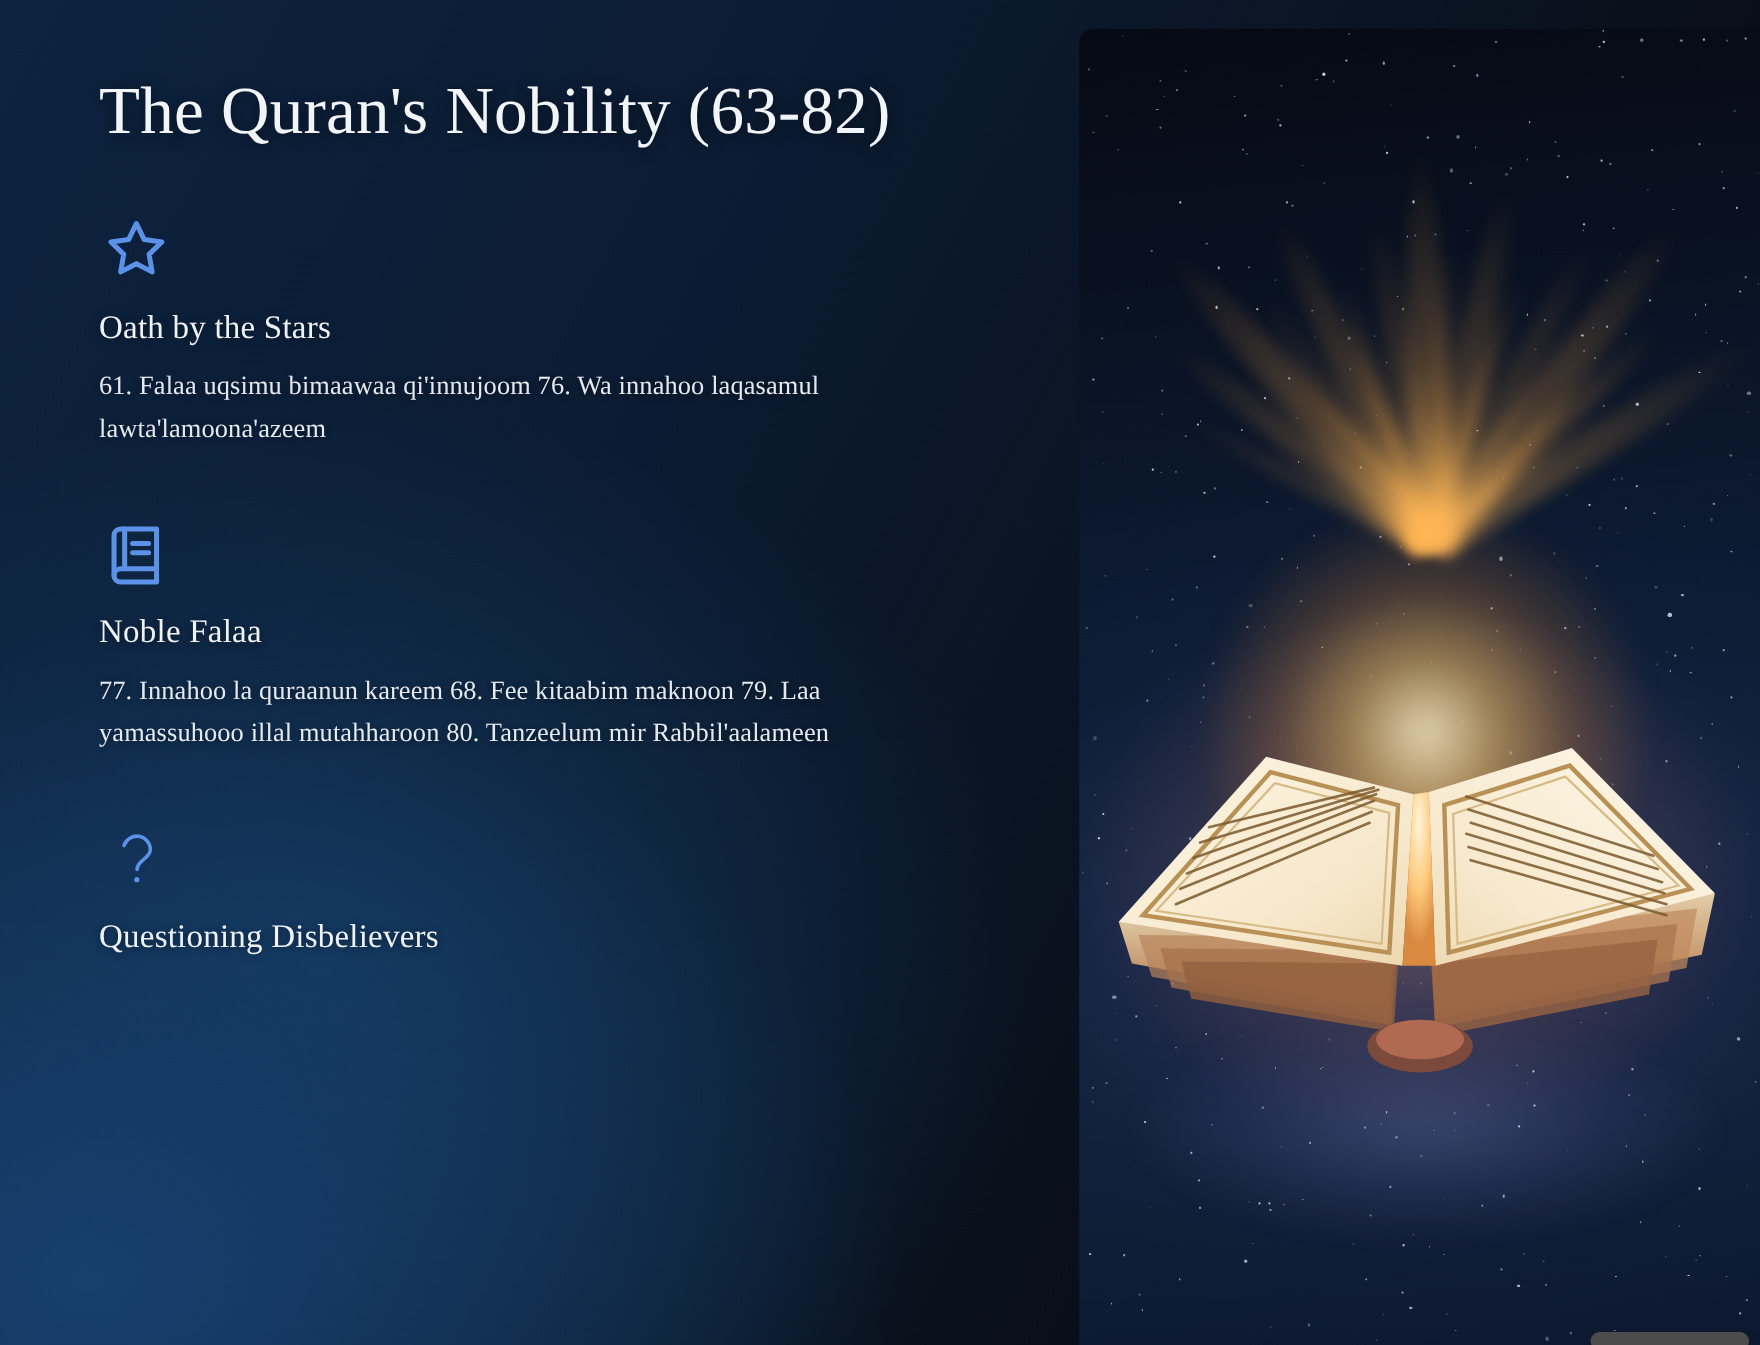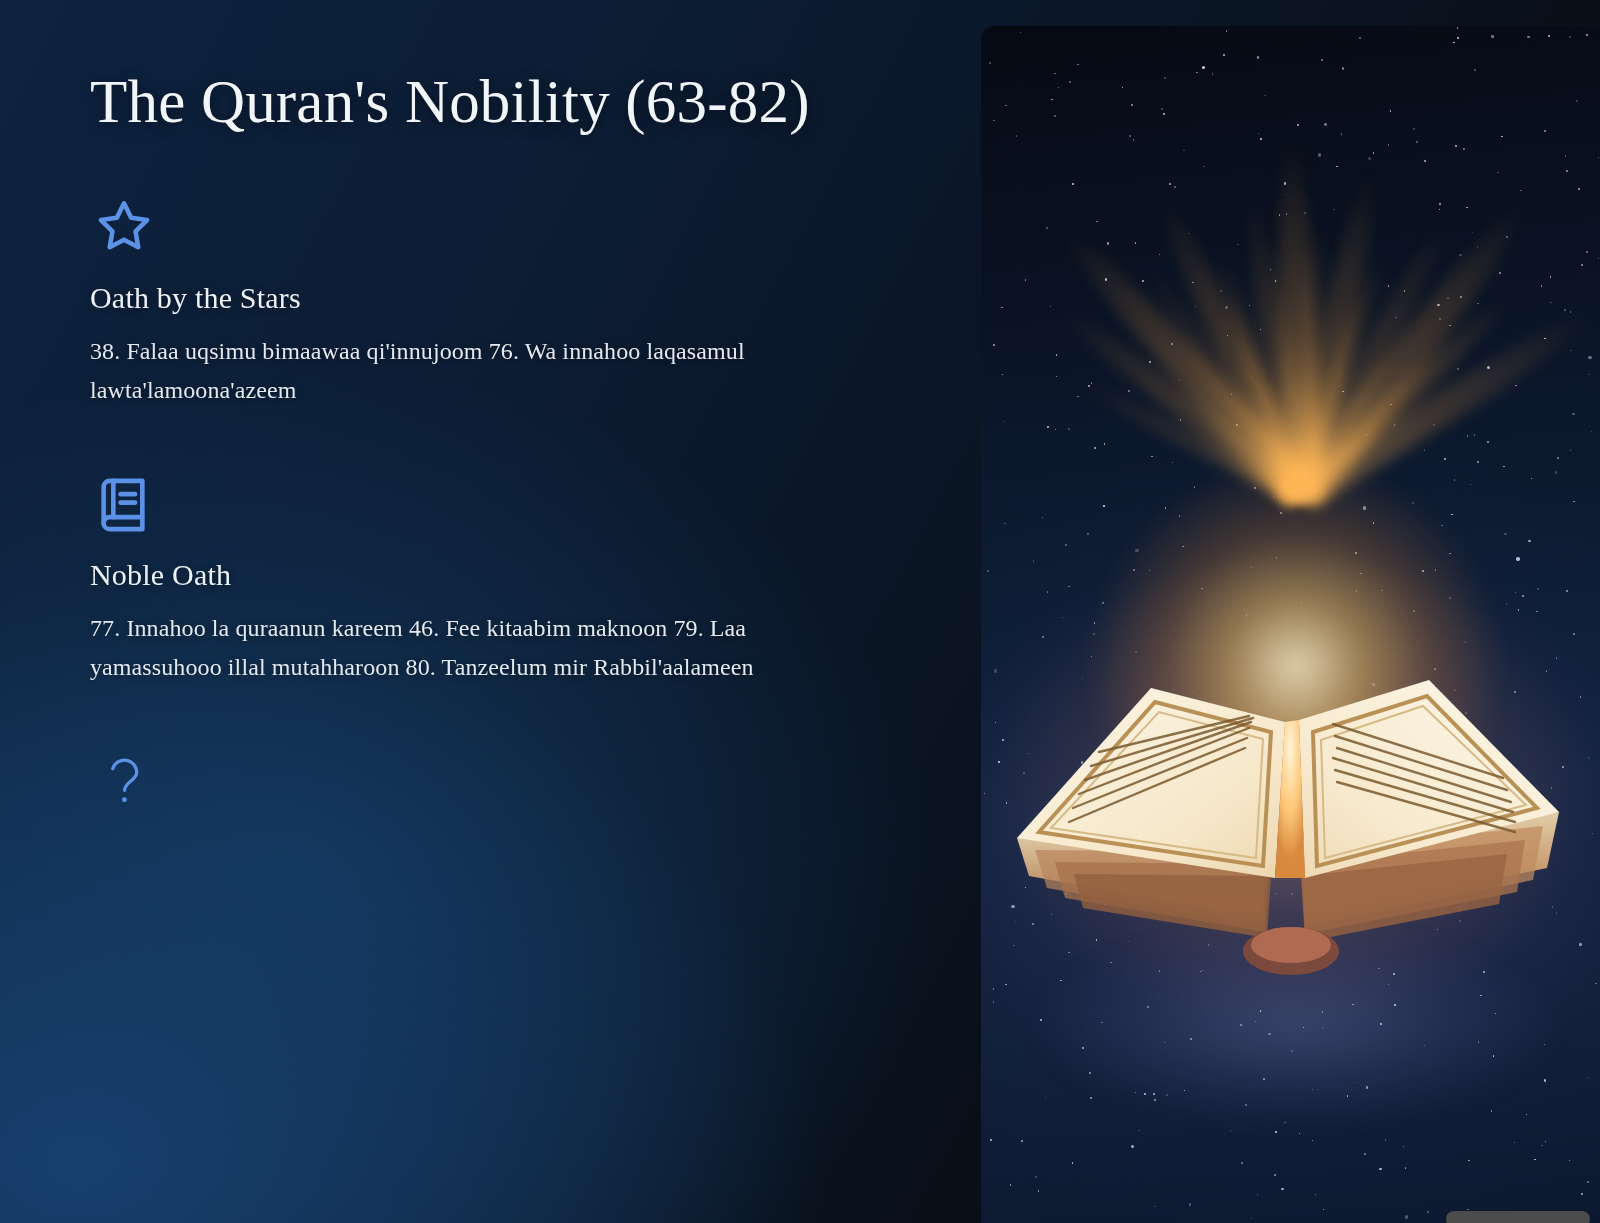--- a/index.html
+++ b/index.html
@@ -192,44 +192,45 @@
 
     <div class="sections">
 
       <section class="section section--stars">
         <span class="icon-wrap">
           <svg width="68" height="58" viewBox="0 0 24 24" fill="none" stroke="#5b92e8" stroke-width="1.9" stroke-linecap="round" stroke-linejoin="round">
             <path d="M12 2.6l2.95 5.98 6.6.96-4.77 4.65 1.13 6.57L12 17.66l-5.91 3.1 1.13-6.57L2.45 9.54l6.6-.96L12 2.6z"></path>
           </svg>
         </span>
         <h2 class="section-title">Oath by the Stars</h2>
-        <p class="section-body">38. Falaa uqsimu bimaawaa qi'innujoom 76. Wa innahoo laqasamul lawta'lamoona'azeem</p>
+        <p class="section-body">61. Falaa uqsimu bimaawaa qi'innujoom 76. Wa innahoo laqasamul lawta'lamoona'azeem</p>
       </section>
 
       <section class="section section--quran">
         <span class="icon-wrap">
           <svg width="66" height="58" viewBox="0 0 24 24" fill="none" stroke="#5b92e8" stroke-width="1.9" stroke-linecap="round" stroke-linejoin="round">
             <path d="M4 19.5A2.5 2.5 0 0 1 6.5 17H20"></path>
             <path d="M6.5 2H20v20H6.5A2.5 2.5 0 0 1 4 19.5v-15A2.5 2.5 0 0 1 6.5 2z"></path>
             <path d="M8 2v15"></path>
             <path d="M11 7.5h6"></path>
             <path d="M11 11h6"></path>
           </svg>
         </span>
-        <h2 class="section-title">Noble Oath</h2>
-        <p class="section-body">77. Innahoo la quraanun kareem 46. Fee kitaabim maknoon 79. Laa yamassuhooo illal mutahharoon 80. Tanzeelum mir Rabbil'aalameen</p>
+        <h2 class="section-title">Noble Falaa</h2>
+        <p class="section-body">77. Innahoo la quraanun kareem 68. Fee kitaabim maknoon 79. Laa yamassuhooo illal mutahharoon 80. Tanzeelum mir Rabbil'aalameen</p>
       </section>
 
       <section class="section section--question">
         <span class="icon-wrap">
           <svg width="46" height="58" viewBox="0 0 24 28" fill="none" stroke="#5b92e8" stroke-width="1.7" stroke-linecap="round" stroke-linejoin="round">
             <path d="M5.6 8.1a6.4 6.4 0 0 1 12.5 1.9c0 4.3-6.3 5.1-6.3 9.4"></path>
             <circle cx="11.7" cy="24.3" r="1.25" fill="#5b92e8" stroke="none"></circle>
           </svg>
         </span>
+        <h2 class="section-title">Questioning Disbelievers</h2>
       </section>
 
     </div>
   </div>
 
   <div class="image-panel">
 
     <div class="stars-layer" id="starfield">
         <i style="left: 416.1px; top: 786.1px; width: 2.4px; height: 2.4px; opacity: 0.265175;"></i>
         <i style="left: 269.6px; top: 540.1px; width: 1.6px; height: 1.6px; opacity: 0.272949;"></i>

